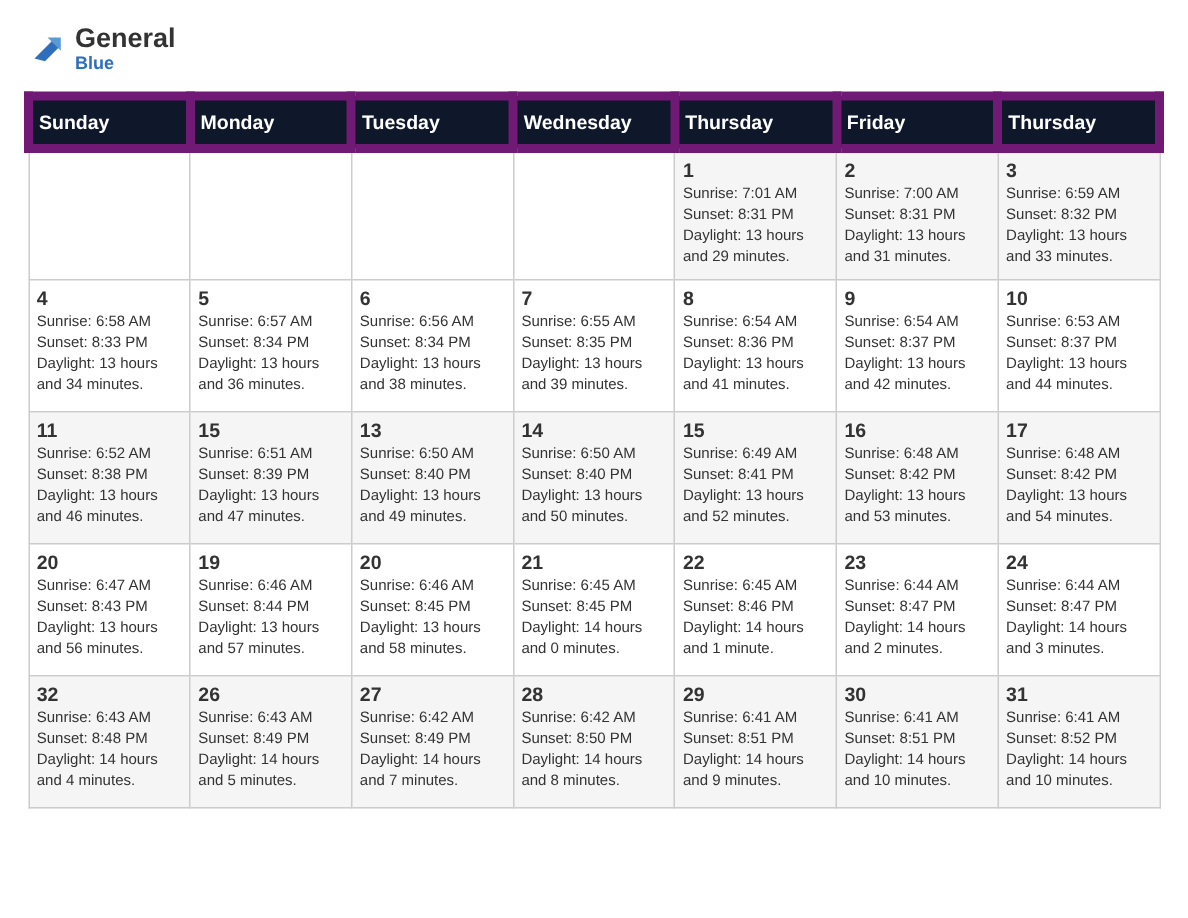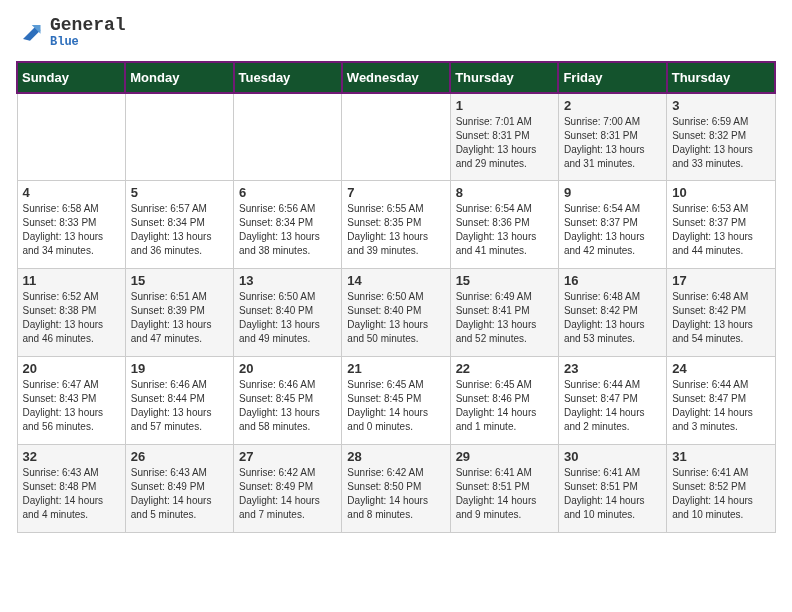--- a/index.html
+++ b/index.html
@@ -18,21 +18,20 @@
     }
     .logo {
       display: flex;
       align-items: center;
       gap: 6px;
     }
     .logo-text {
       display: flex;
       flex-direction: column;
       line-height: 1.1;
-      font-family: Liberation Mono, monospace;
     }
     .logo-general {
       font-size: 18px;
       font-weight: bold;
       color: #333;
     }
     .logo-blue {
       font-size: 12px;
       font-weight: bold;
       color: #2e6fbc;
@@ -52,26 +51,26 @@
     .title-location {
       font-size: 15px;
       color: #555;
     }
     table {
       width: 100%;
       border-collapse: collapse;
       table-layout: fixed;
     }
     thead th {
-      background-color: #14532d;
+      background-color: #0f172a;
       color: #fff;
       font-size: 13px;
       padding: 7px 4px;
       text-align: left;
-      border: 2px solid #701a75;
+      border: 6px solid #701a75;
     }
     tbody td {
       vertical-align: top;
       border: 1px solid #ccc;
       padding: 4px 5px;
       font-size: 10.5px;
       color: #333;
       height: 88px;
       background: #fff;
     }

